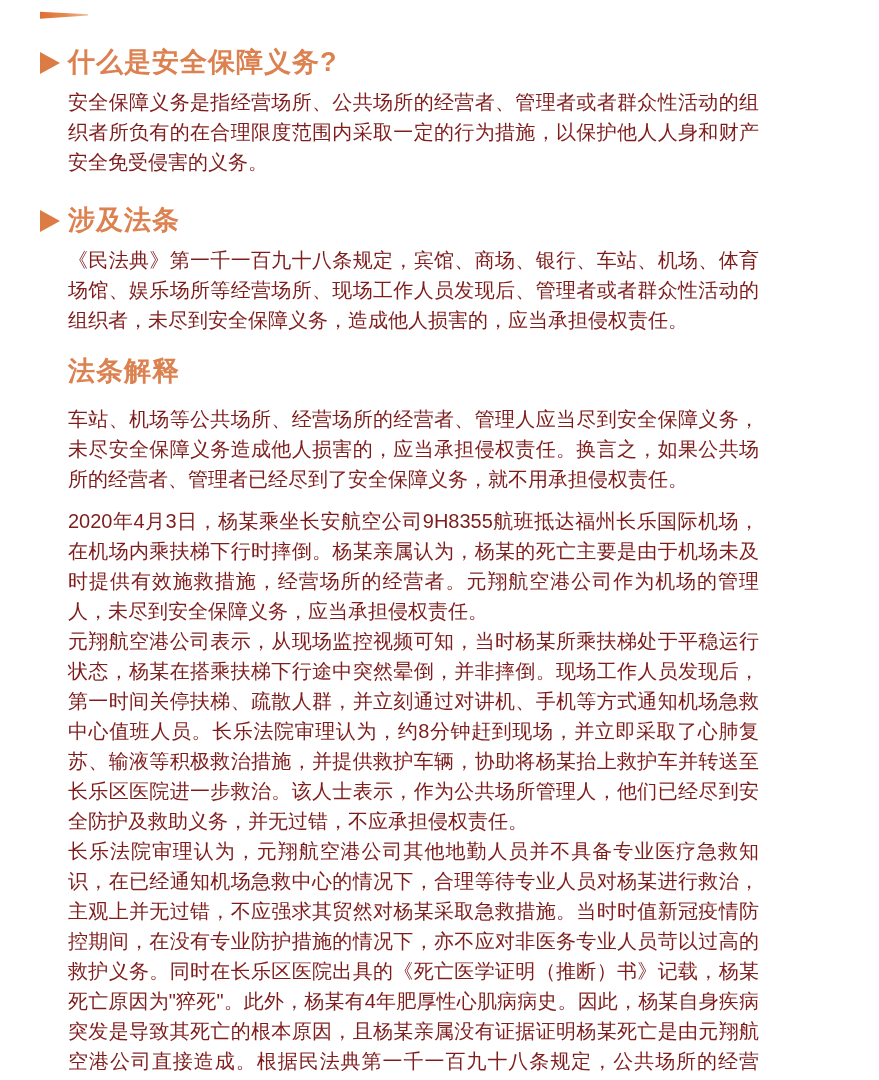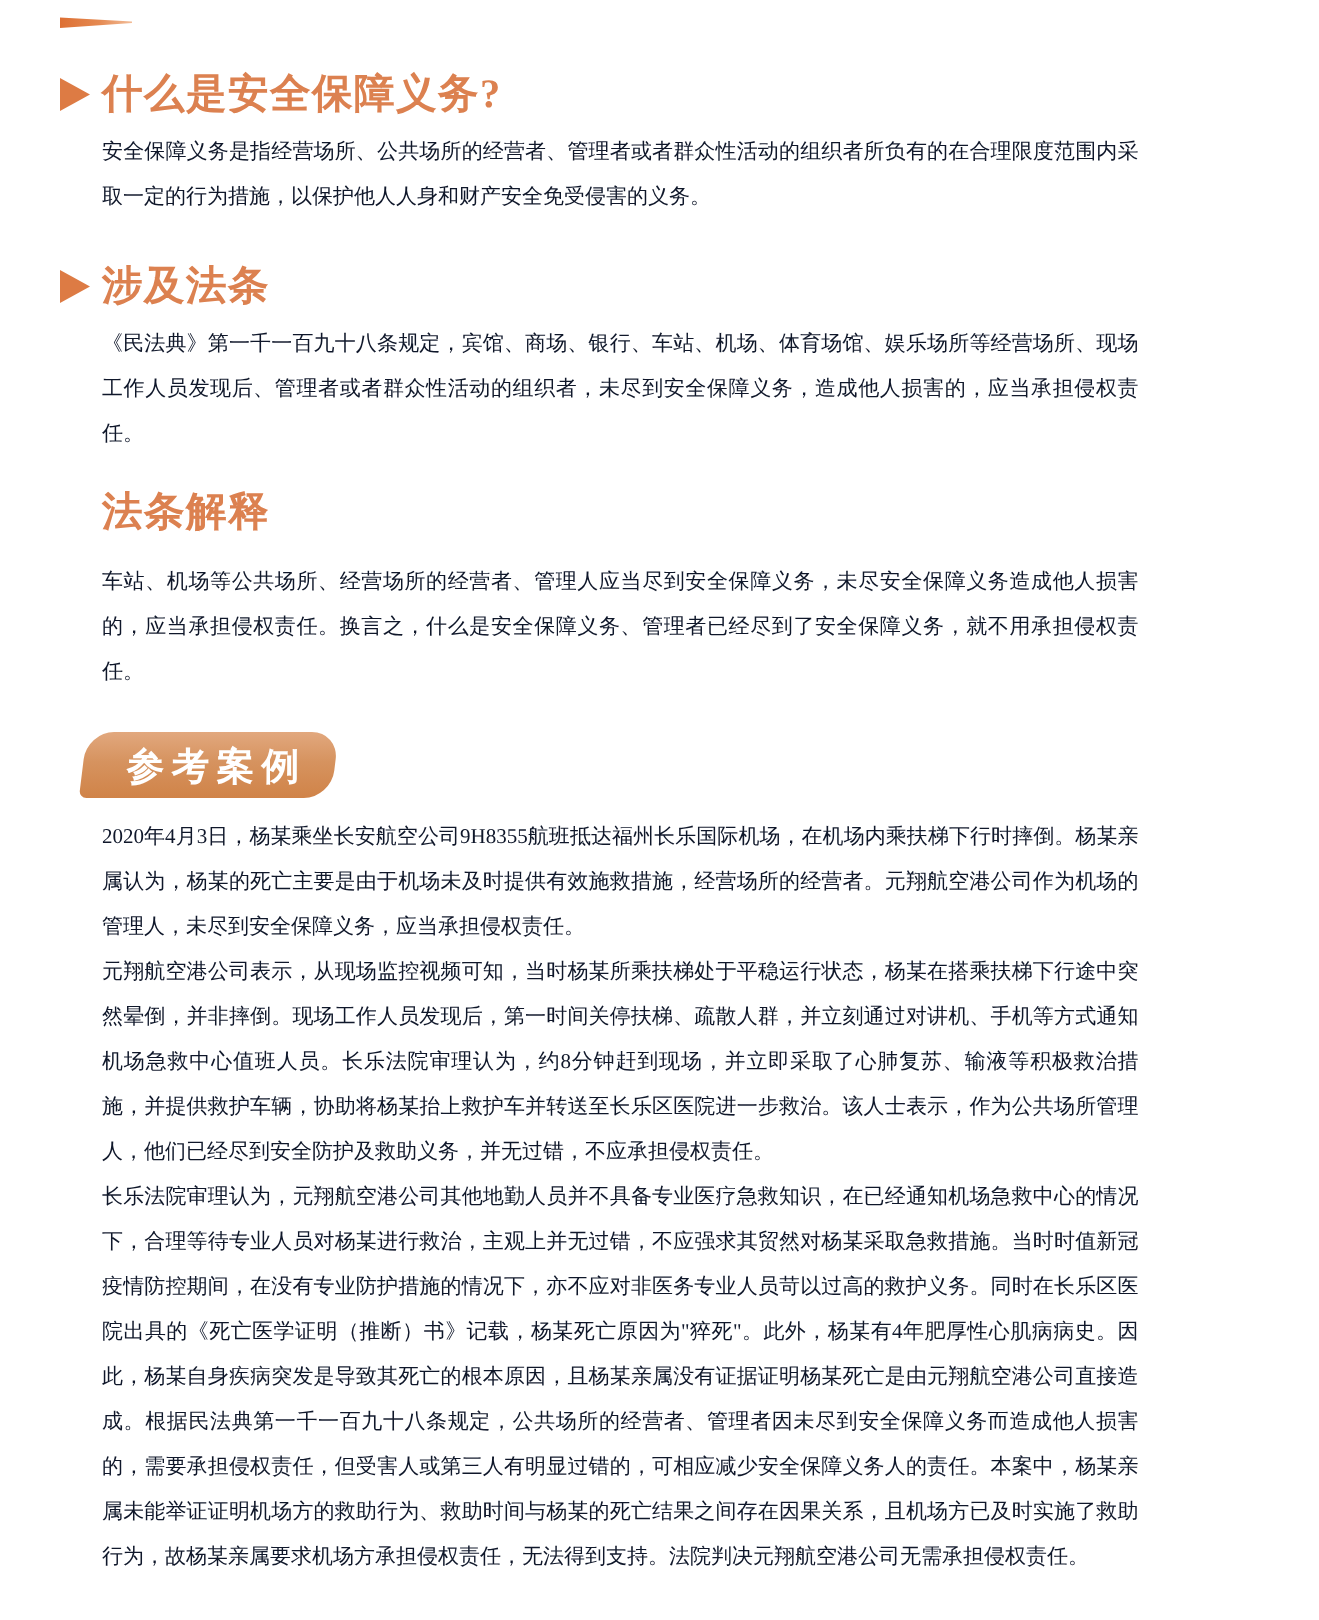--- a/index.html
+++ b/index.html
@@ -4,21 +4,21 @@
 <style>
   html, body { margin: 0; padding: 0; background: #ffffff; }
   .page {
     position: relative;
     width: 782px;
     height: 1080px;
     background: #ffffff;
     box-sizing: border-box;
     padding: 0 23px 0 40px;
     overflow: hidden;
-    font-family: Liberation Serif, serif;
+    font-family: Liberation Sans, sans-serif;
     color: #2e2e2e;
   }
   
   .swoosh {
     margin-top: 11px;
     margin-left: 0px;
     width: 48px;
     height: 8px;
     background: linear-gradient(to right, #dd6f33 0%, #e58a52 55%, #f2bd99 100%);
     clip-path: polygon(0 8%, 100% 42%, 100% 55%, 0 96%);
@@ -41,24 +41,24 @@
     margin: 0;
     font-size: 27px;
     font-weight: bold;
     color: #dc8150;
     letter-spacing: 1px;
     line-height: 1.25;
   }
   h2.heading.no-arrow { margin: 20px 0 16px 28px; }
   p.body-text {
     margin: 7px 0 0 28px;
-    font-size: 14px;
+    font-size: 20px;
     line-height: 30px;
     text-align: justify;
-    color: #0f172a;
+    color: #7f1d1d;
   }
   
   .badge {
     position: relative;
     width: 168px;
     height: 44px;
     margin: 24px 0 0 18px;
   }
   .badge::before {
     content: "";
@@ -105,26 +105,23 @@
   <section>
     <div class="heading-row second">
       <span class="arrow-icon"></span>
       <h2 class="heading">涉及法条</h2>
     </div>
     <p class="body-text">《民法典》第一千一百九十八条规定，宾馆、商场、银行、车站、机场、体育场馆、娱乐场所等经营场所、现场工作人员发现后、管理者或者群众性活动的组织者，未尽到安全保障义务，造成他人损害的，应当承担侵权责任。</p>
   </section>
 
   <section>
     <h2 class="heading no-arrow">法条解释</h2>
-    <p class="body-text">车站、机场等公共场所、经营场所的经营者、管理人应当尽到安全保障义务，未尽安全保障义务造成他人损害的，应当承担侵权责任。换言之，什么是安全保障义务、管理者已经尽到了安全保障义务，就不用承担侵权责任。</p>
+    <p class="body-text">车站、机场等公共场所、经营场所的经营者、管理人应当尽到安全保障义务，未尽安全保障义务造成他人损害的，应当承担侵权责任。换言之，如果公共场所的经营者、管理者已经尽到了安全保障义务，就不用承担侵权责任。</p>
   </section>
 
-  <div class="badge">
-    <span class="badge-label">参考案例</span>
-  </div>
 
   <div class="case-body">
     <p class="body-text">2020年4月3日，杨某乘坐长安航空公司9H8355航班抵达福州长乐国际机场，在机场内乘扶梯下行时摔倒。杨某亲属认为，杨某的死亡主要是由于机场未及时提供有效施救措施，经营场所的经营者。元翔航空港公司作为机场的管理人，未尽到安全保障义务，应当承担侵权责任。</p>
     <p class="body-text">元翔航空港公司表示，从现场监控视频可知，当时杨某所乘扶梯处于平稳运行状态，杨某在搭乘扶梯下行途中突然晕倒，并非摔倒。现场工作人员发现后，第一时间关停扶梯、疏散人群，并立刻通过对讲机、手机等方式通知机场急救中心值班人员。长乐法院审理认为，约8分钟赶到现场，并立即采取了心肺复苏、输液等积极救治措施，并提供救护车辆，协助将杨某抬上救护车并转送至长乐区医院进一步救治。该人士表示，作为公共场所管理人，他们已经尽到安全防护及救助义务，并无过错，不应承担侵权责任。</p>
     <p class="body-text">长乐法院审理认为，元翔航空港公司其他地勤人员并不具备专业医疗急救知识，在已经通知机场急救中心的情况下，合理等待专业人员对杨某进行救治，主观上并无过错，不应强求其贸然对杨某采取急救措施。当时时值新冠疫情防控期间，在没有专业防护措施的情况下，亦不应对非医务专业人员苛以过高的救护义务。同时在长乐区医院出具的《死亡医学证明（推断）书》记载，杨某死亡原因为"猝死"。此外，杨某有4年肥厚性心肌病病史。因此，杨某自身疾病突发是导致其死亡的根本原因，且杨某亲属没有证据证明杨某死亡是由元翔航空港公司直接造成。根据民法典第一千一百九十八条规定，公共场所的经营者、管理者因未尽到安全保障义务而造成他人损害的，需要承担侵权责任，但受害人或第三人有明显过错的，可相应减少安全保障义务人的责任。本案中，杨某亲属未能举证证明机场方的救助行为、救助时间与杨某的死亡结果之间存在因果关系，且机场方已及时实施了救助行为，故杨某亲属要求机场方承担侵权责任，无法得到支持。法院判决元翔航空港公司无需承担侵权责任。</p>
   </div>
 
 </div>
 
 </body></html>

